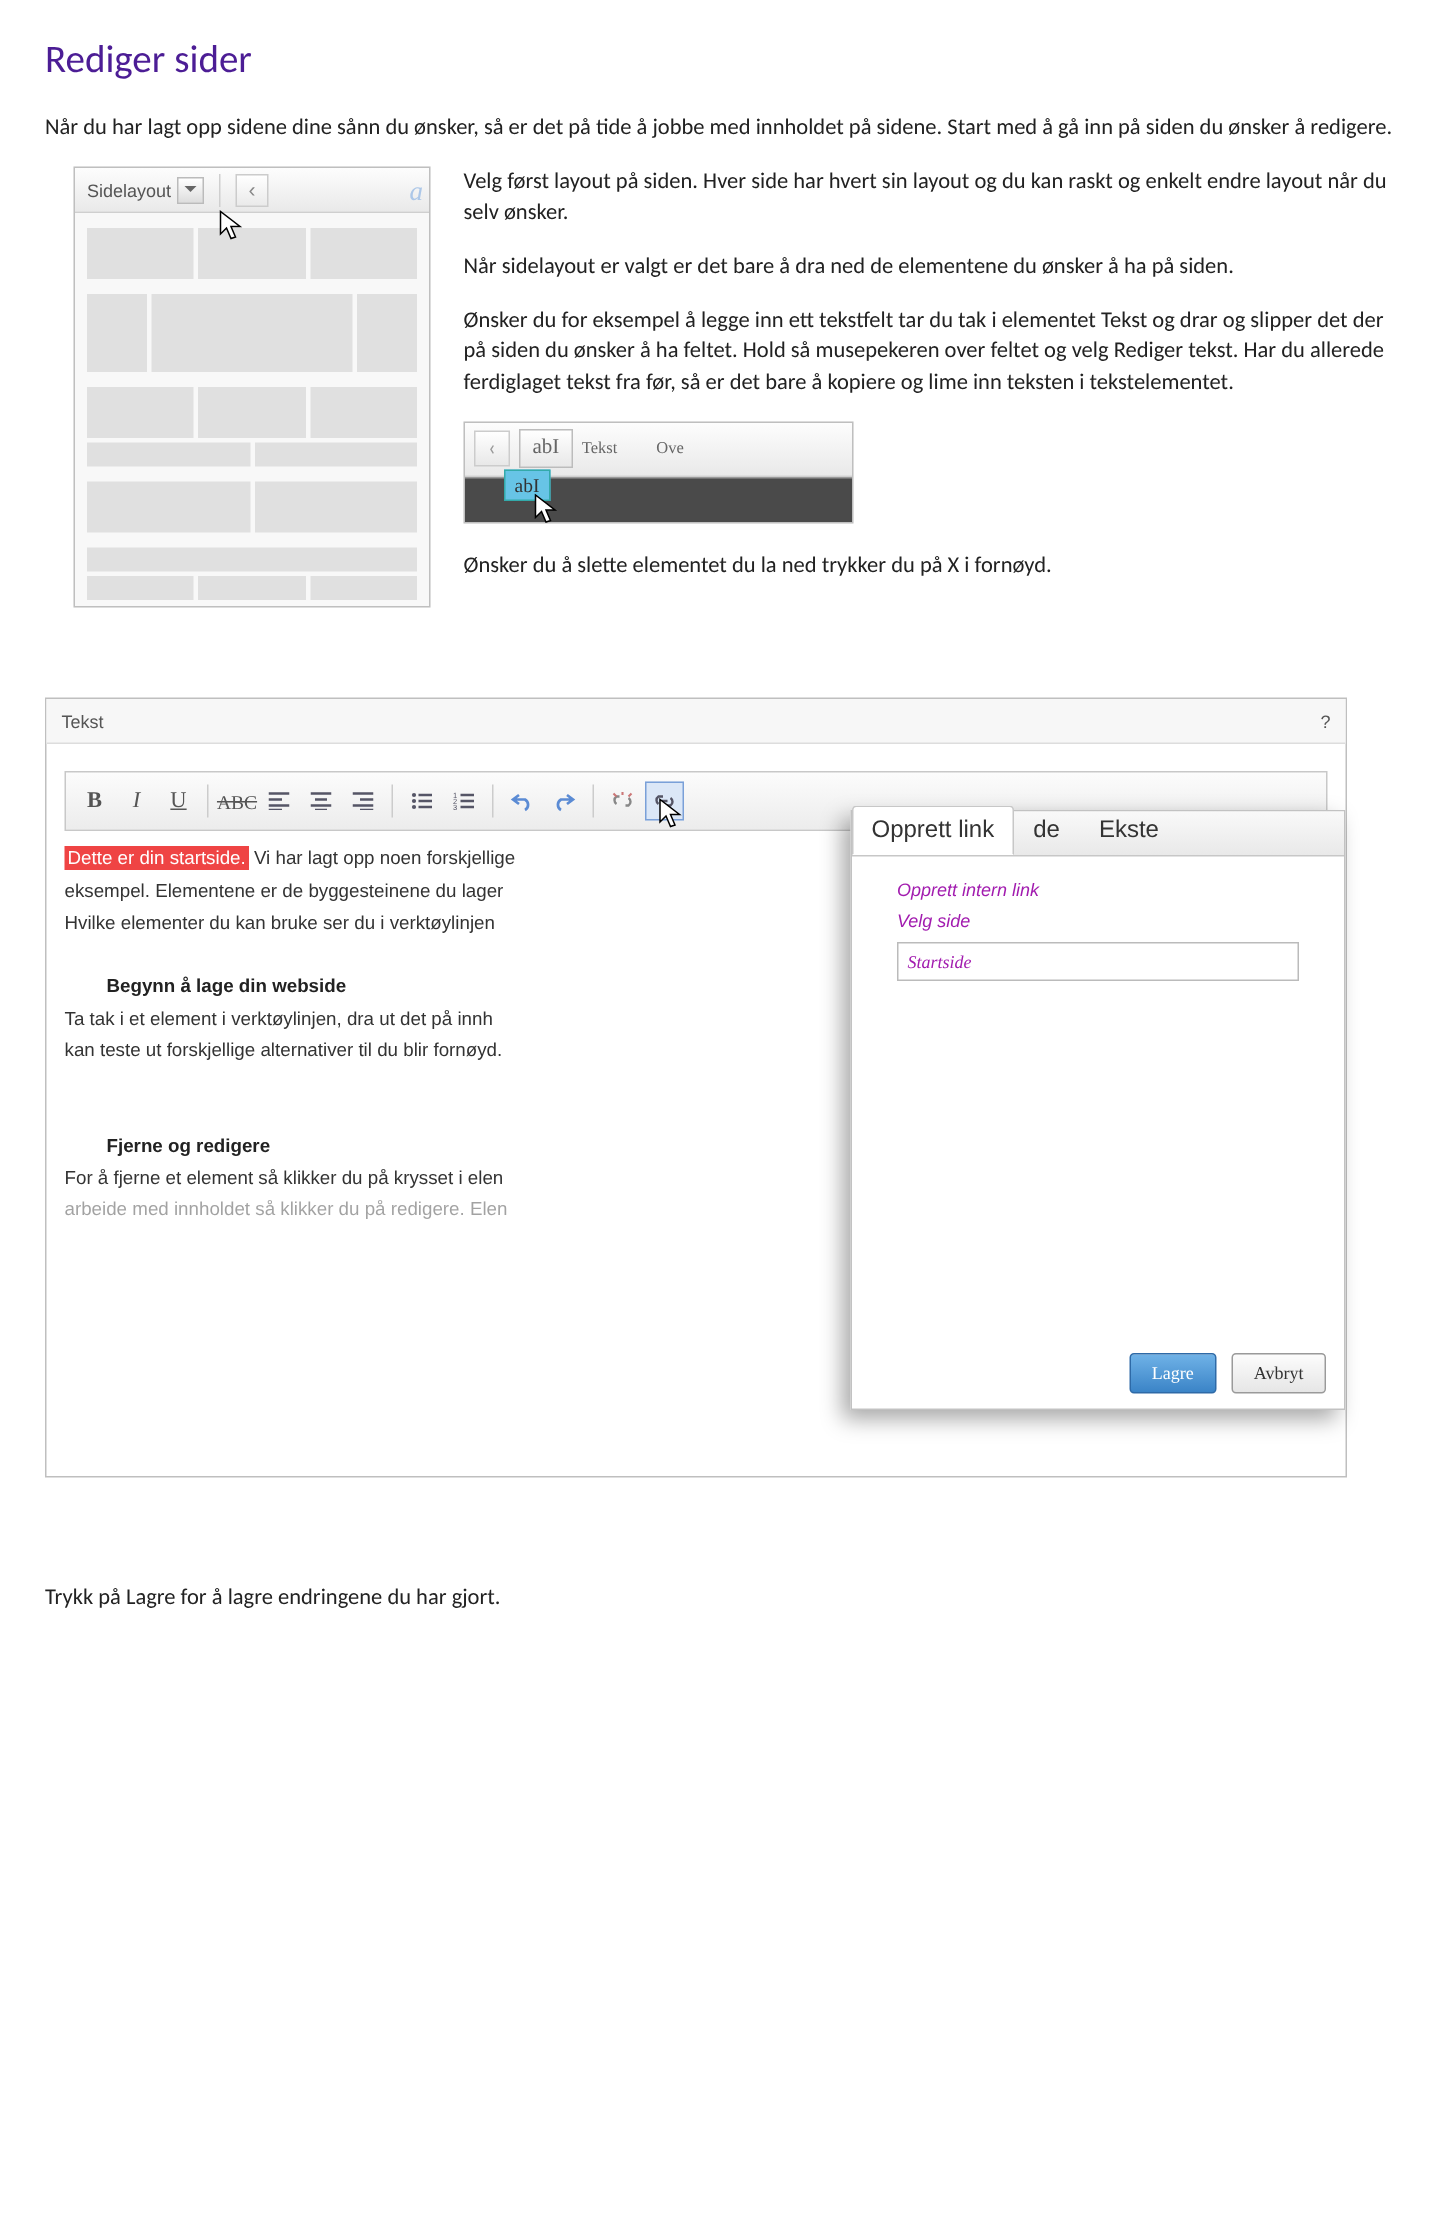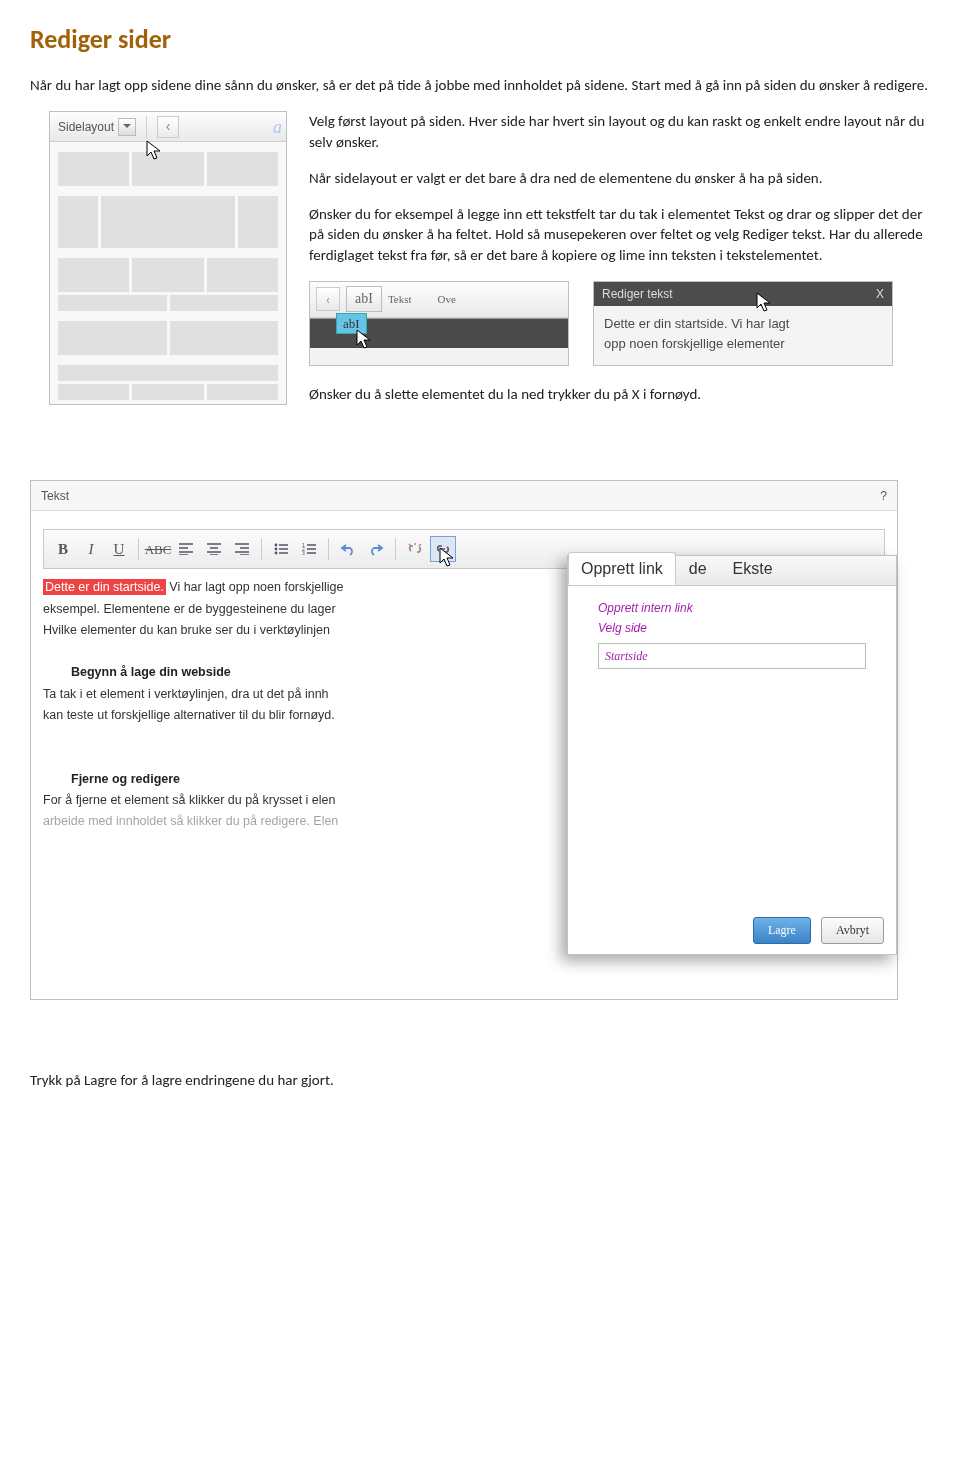--- a/index.html
+++ b/index.html
@@ -1,17 +1,17 @@
 <!DOCTYPE html>
 <html><head>
 <meta charset="utf-8">
 <style>
   * { margin:0; padding:0; box-sizing:border-box; }
   body { font-family: Calibri, "Segoe UI", Arial, sans-serif; font-size:15px; color:#222; width:960px; background:#fff; padding:22px 30px 40px; line-height:1.35; }
-  h1.title { color:#a16207; font-size:26px; font-weight:700; margin-bottom:18px; }
+  h1.title { color:#4c1d95; font-size:26px; font-weight:400; margin-bottom:18px; }
   p { margin-bottom:16px; }
   .row-mid { display:flex; gap:22px; margin-top:6px; }
   .col-left { flex:0 0 238px;padding-left:19px; }
   .col-right { flex:1; }
 
   
   .layout-box { border:1px solid #bfbfbf; background:#f8f8f8; width:238px; }
   .layout-header { height:30px; background:linear-gradient(#fdfdfd,#e9e9e9); border-bottom:1px solid #cfcfcf; display:flex; align-items:center; padding-left:8px; font-family:Verdana,sans-serif; font-size:12px; color:#555; }
   .layout-header .dd { width:18px; height:18px; border:1px solid #bbb; background:linear-gradient(#fff,#ddd); margin-left:4px; display:flex; align-items:center; justify-content:center; }
   .layout-header .dd::after { content:""; border:4px solid transparent; border-top-color:#666; margin-top:3px; }
@@ -159,35 +159,20 @@
           <span class="label">Ove</span>
         </div>
         <div class="below">
           <span class="chip">abI</span>
           <svg class="cursor-svg cursor2" viewBox="0 0 18 22">
               <path d="M1 1 L1 16 L5 12 L8 19 L11 18 L8 11 L14 11 Z" fill="#fff" stroke="#000" stroke-width="1"></path>
             </svg>
         </div>
       </div>
 
-      <div class="edit-fig">
-        <div class="top">
-          <span>Rediger tekst</span>
-          <span style="position:relative;">
-            <svg style="position:absolute;left:-18px;top:-2px" class="cursor-svg" viewBox="0 0 18 22">
-                <path d="M1 1 L1 16 L5 12 L8 19 L11 18 L8 11 L14 11 Z" fill="#fff" stroke="#000" stroke-width="1"></path>
-              </svg>
-          </span>
-          <span>X</span>
-        </div>
-        <div class="body">
-          <span>Dette er din startside. Vi har lagt</span><br>
-          <span>opp noen forskjellige elementer</span>
-        </div>
-      </div>
     </div>
 
     <p>Ønsker du å slette elementet du la ned trykker du på X i fornøyd.</p>
   </div>
 </div>
 
 <div class="clearer"></div>
 
 <div class="editor-wrap">
   <div class="editor-outer">

